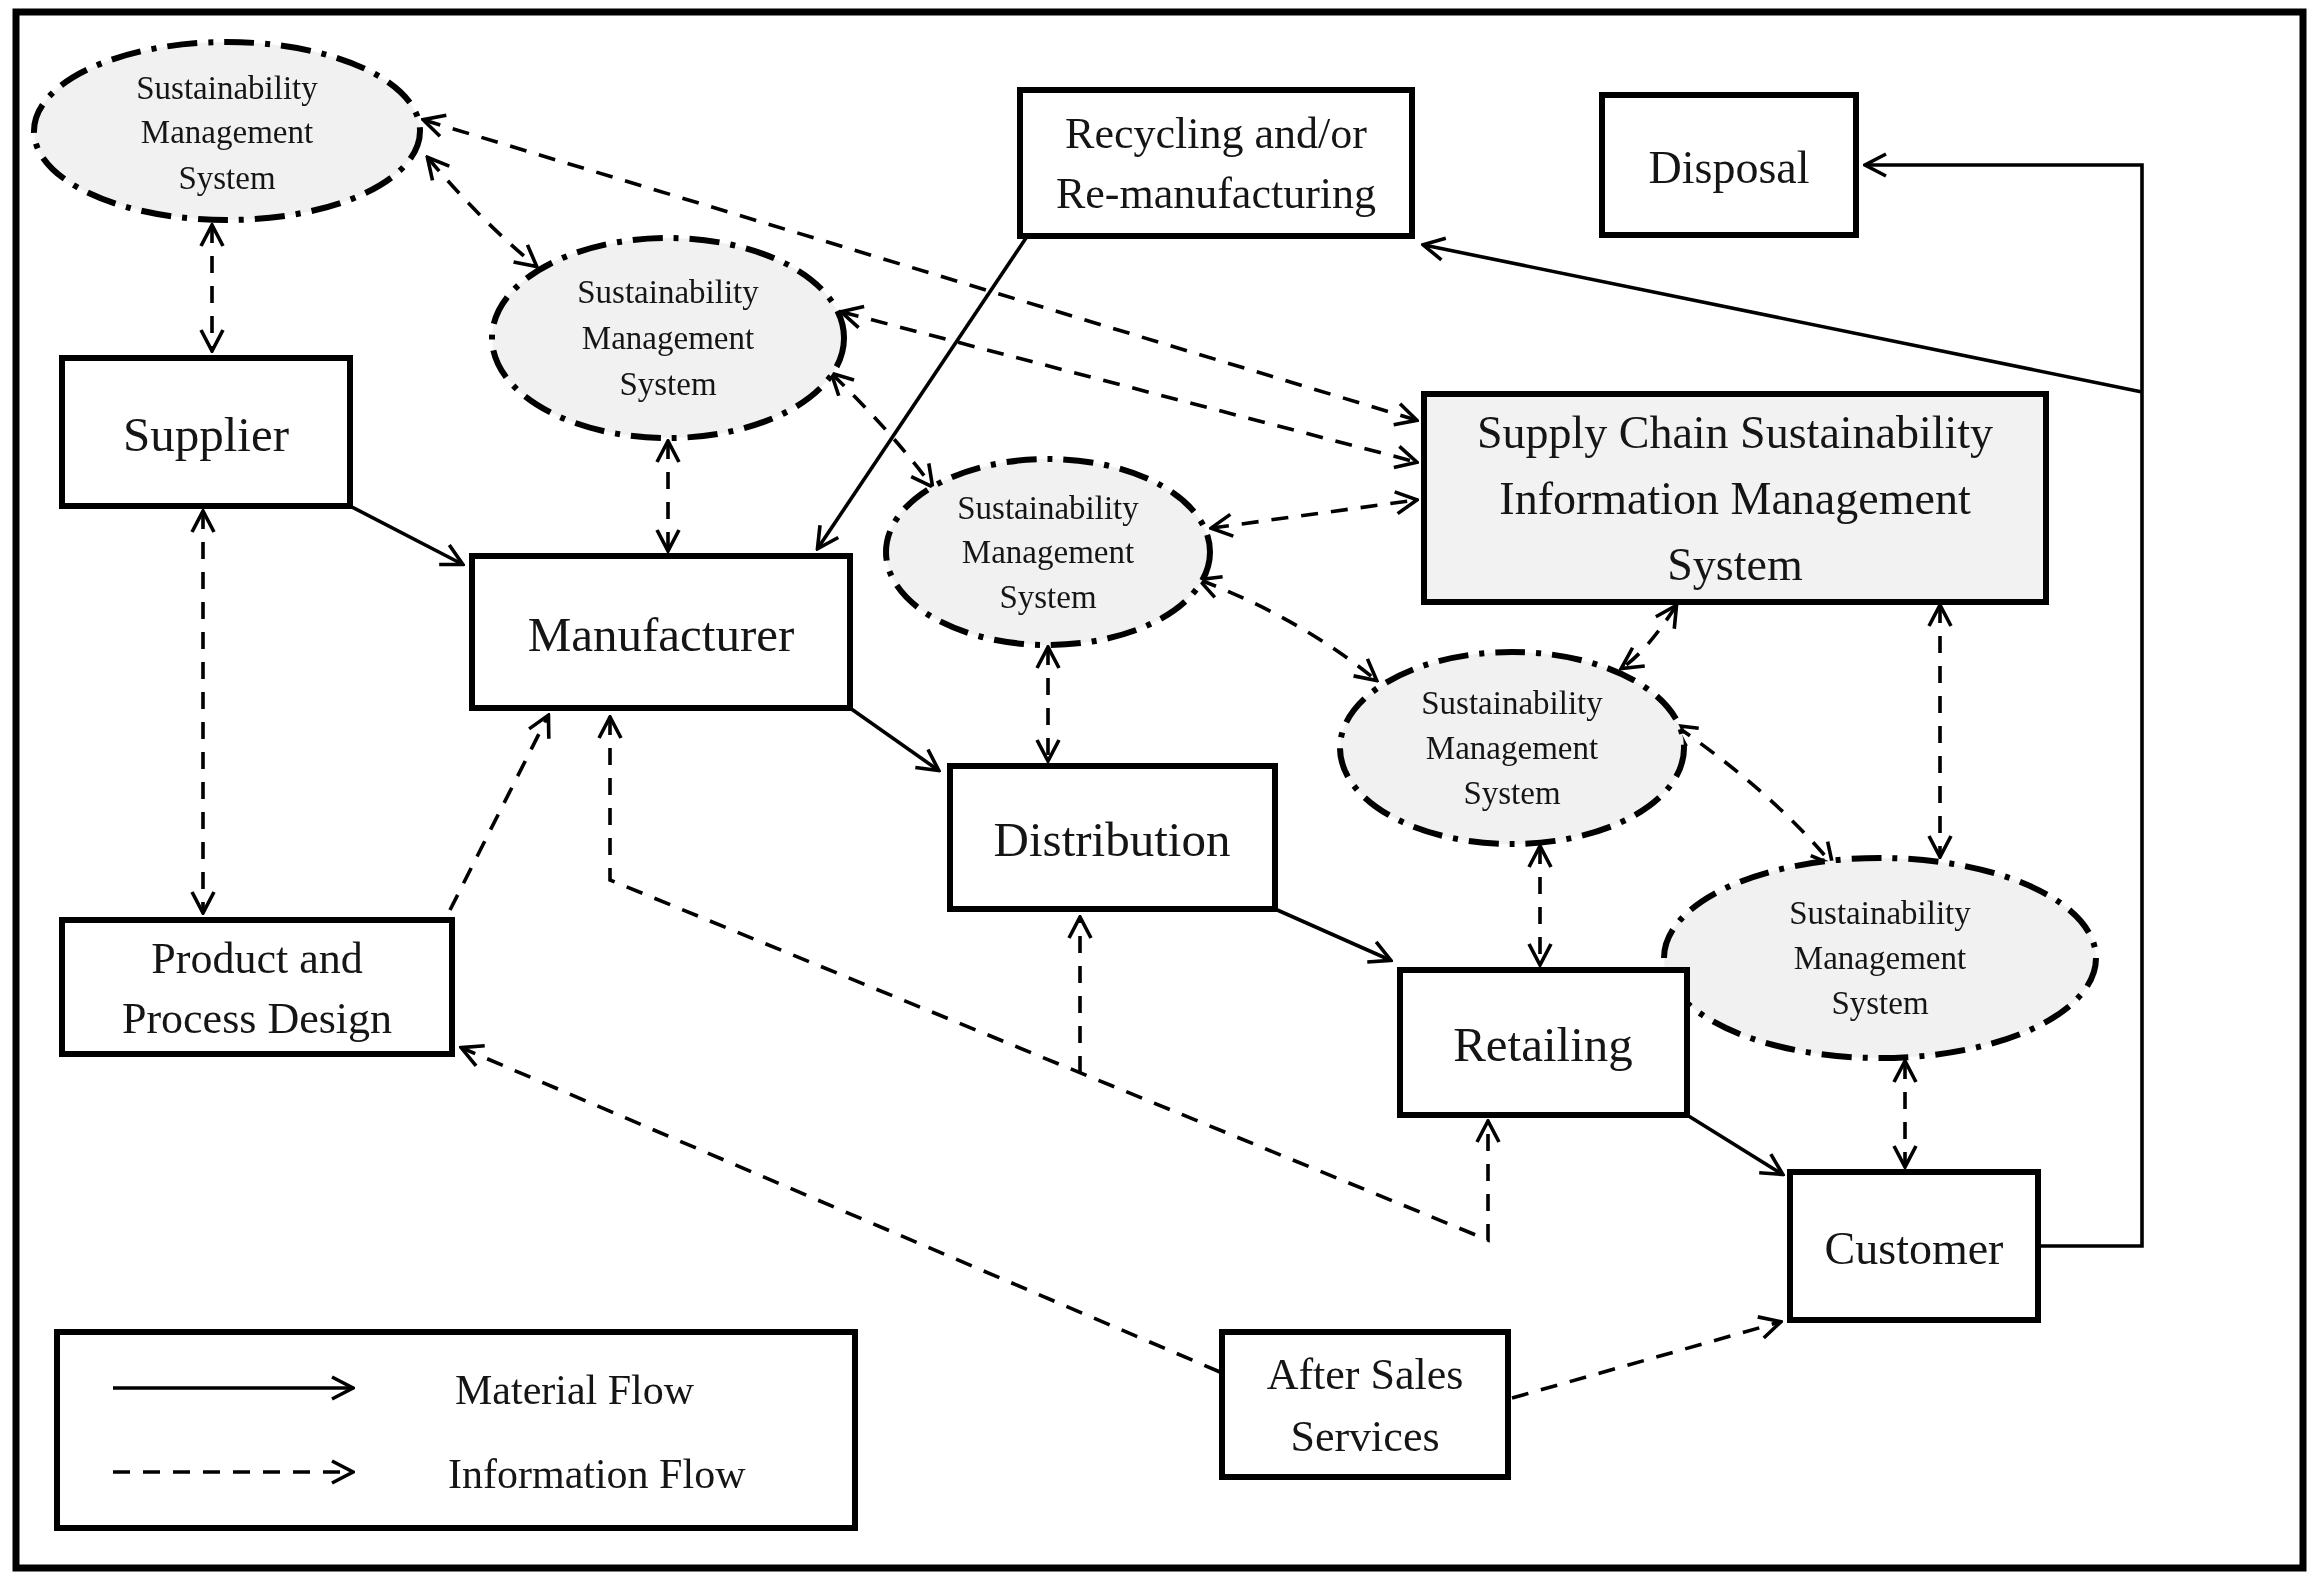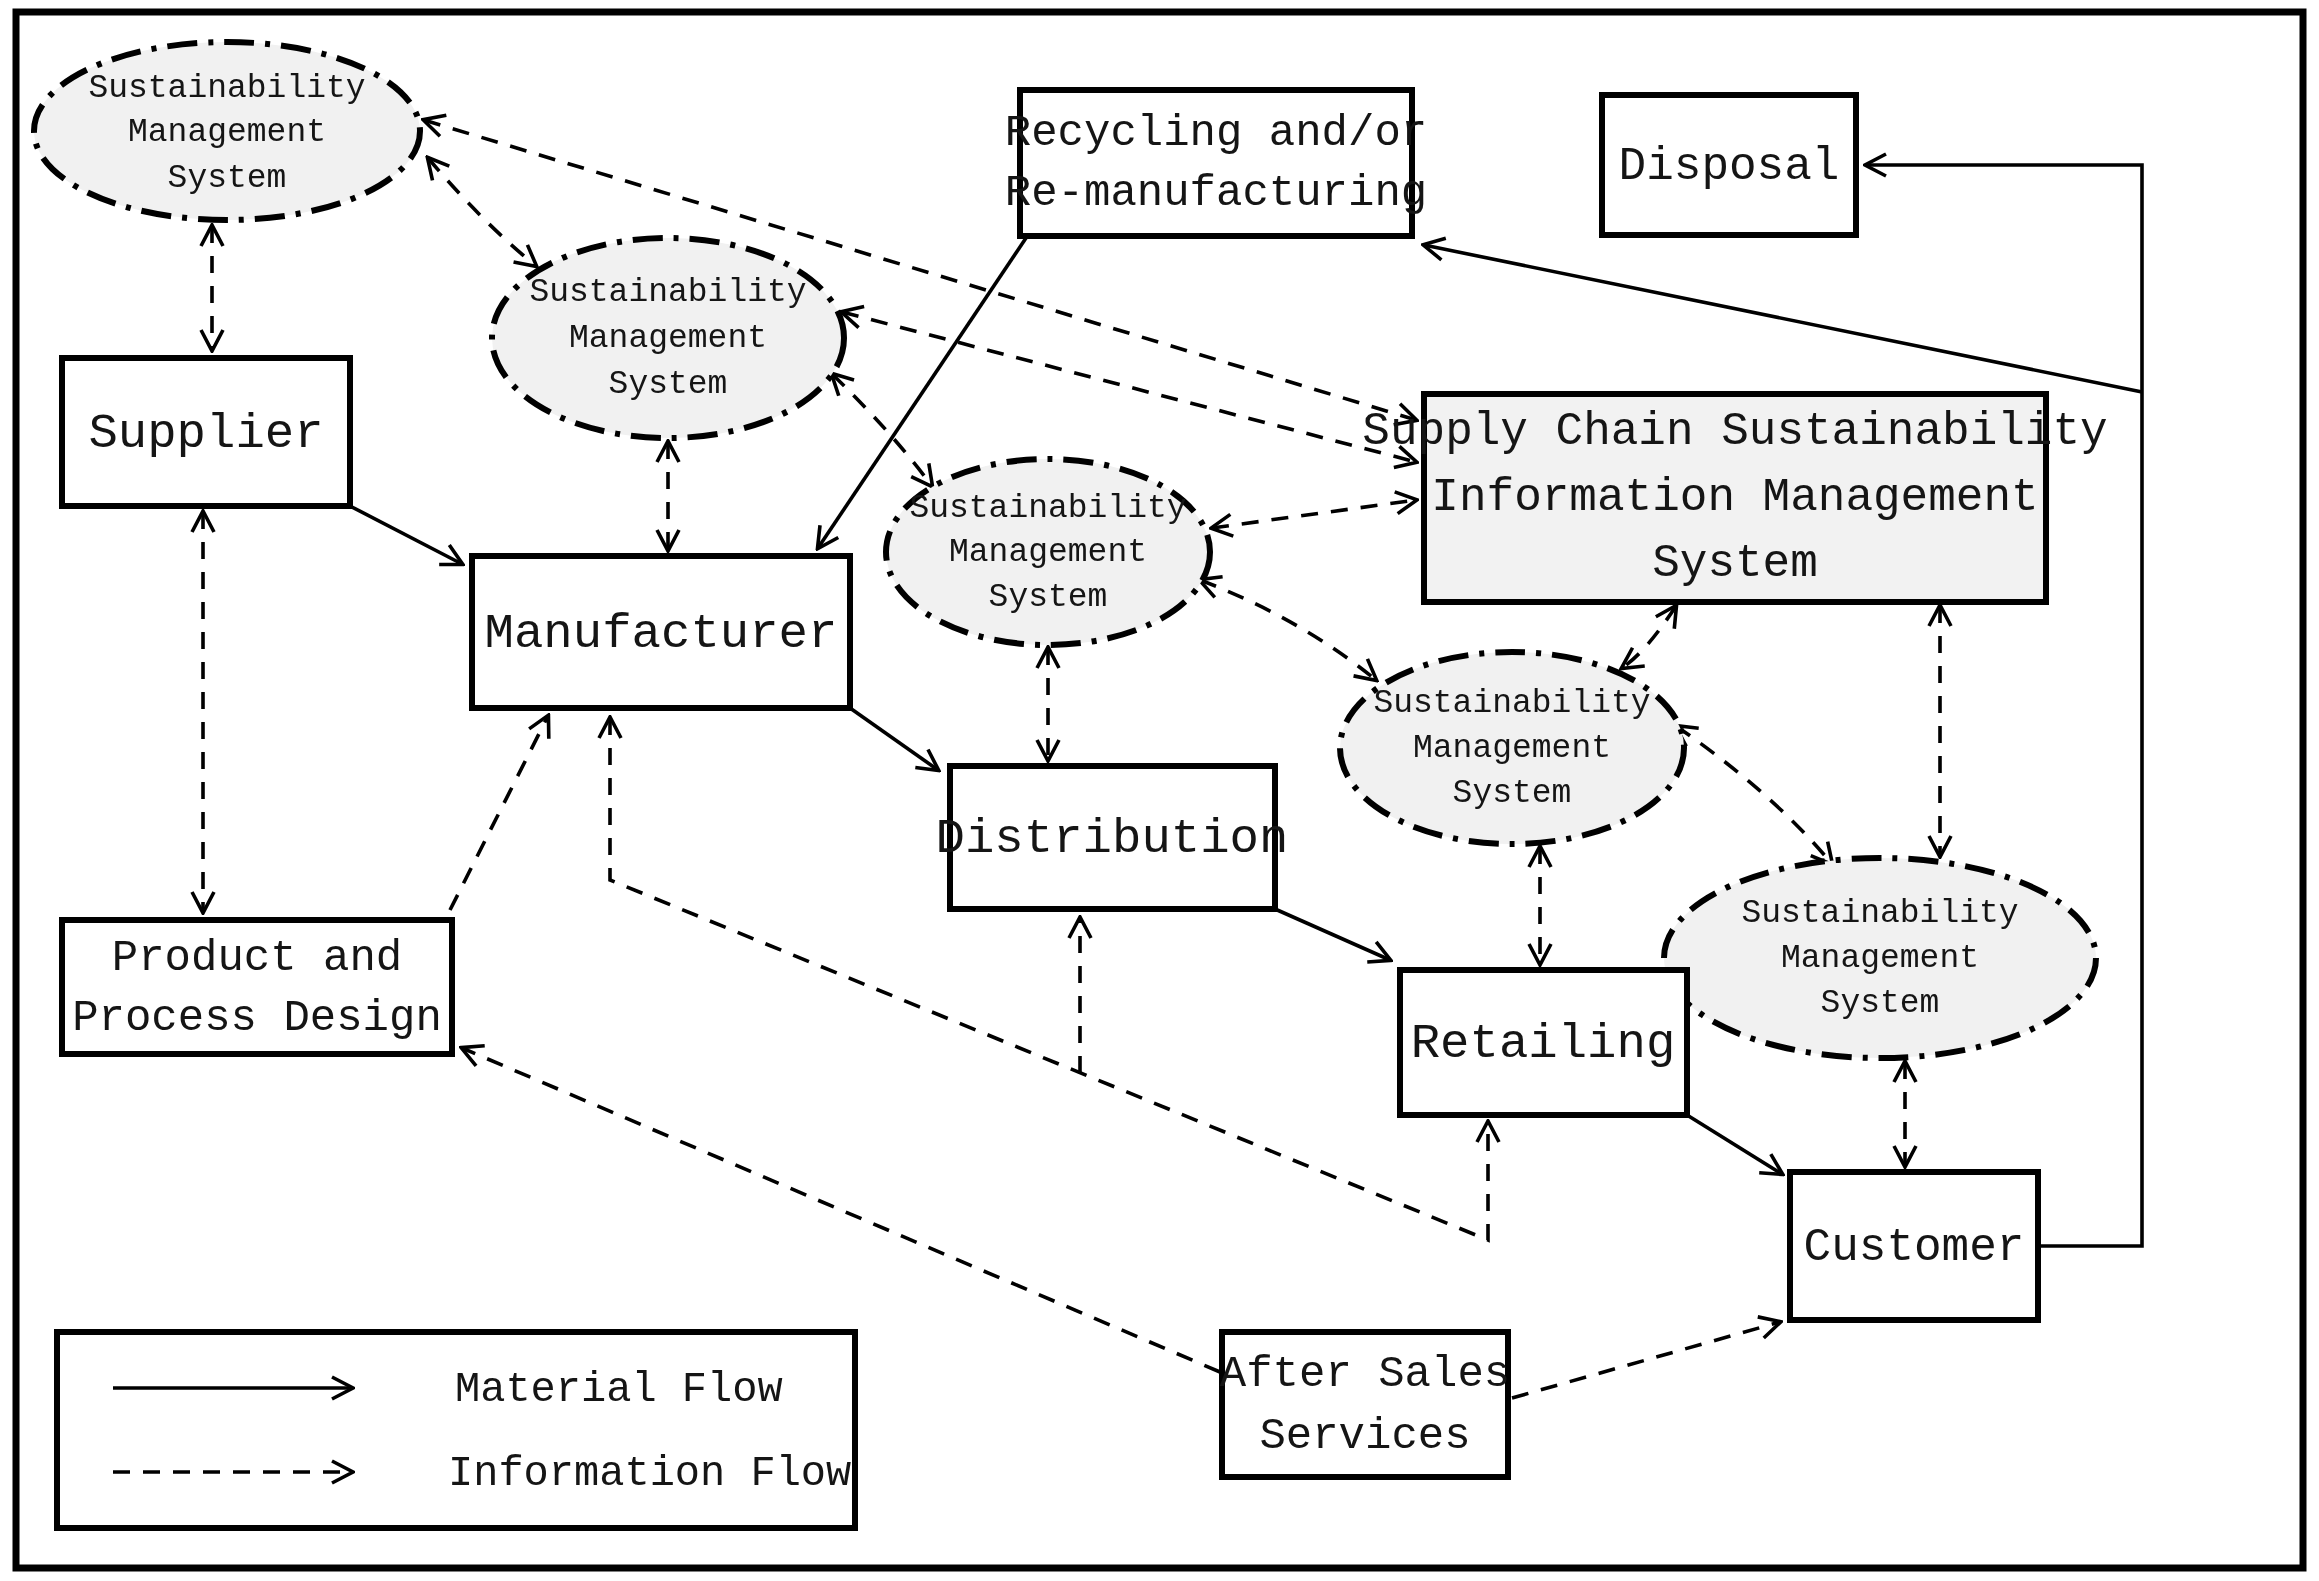--- a/index.html
+++ b/index.html
@@ -1,17 +1,17 @@
 <!DOCTYPE html>
 <html><head>
 <meta charset="utf-8">
 <style>
   html,body{margin:0;padding:0;background:#ffffff;}
   .stage{width:2319px;height:1581px;position:relative;background:#ffffff;
-         font-family:Liberation Mono, monospace;}
+         font-family:Liberation Serif, serif;}
   svg{display:block;}
   text{fill:#151515;}
   .node-label{font-size:46px;}
   .node-label-lg{font-size:49px;}
   .node-label-sm{font-size:44px;}
   .sms-label{font-size:33px;}
   .legend-label{font-size:42px;}
   .box{fill:#ffffff;stroke:#000000;stroke-width:6;}
   .box-gray{fill:#f2f2f2;stroke:#000000;stroke-width:6;}
   .sms-ellipse{fill:#f1f1f1;stroke:#000000;stroke-width:6;stroke-dasharray:30 11 5 11;}

